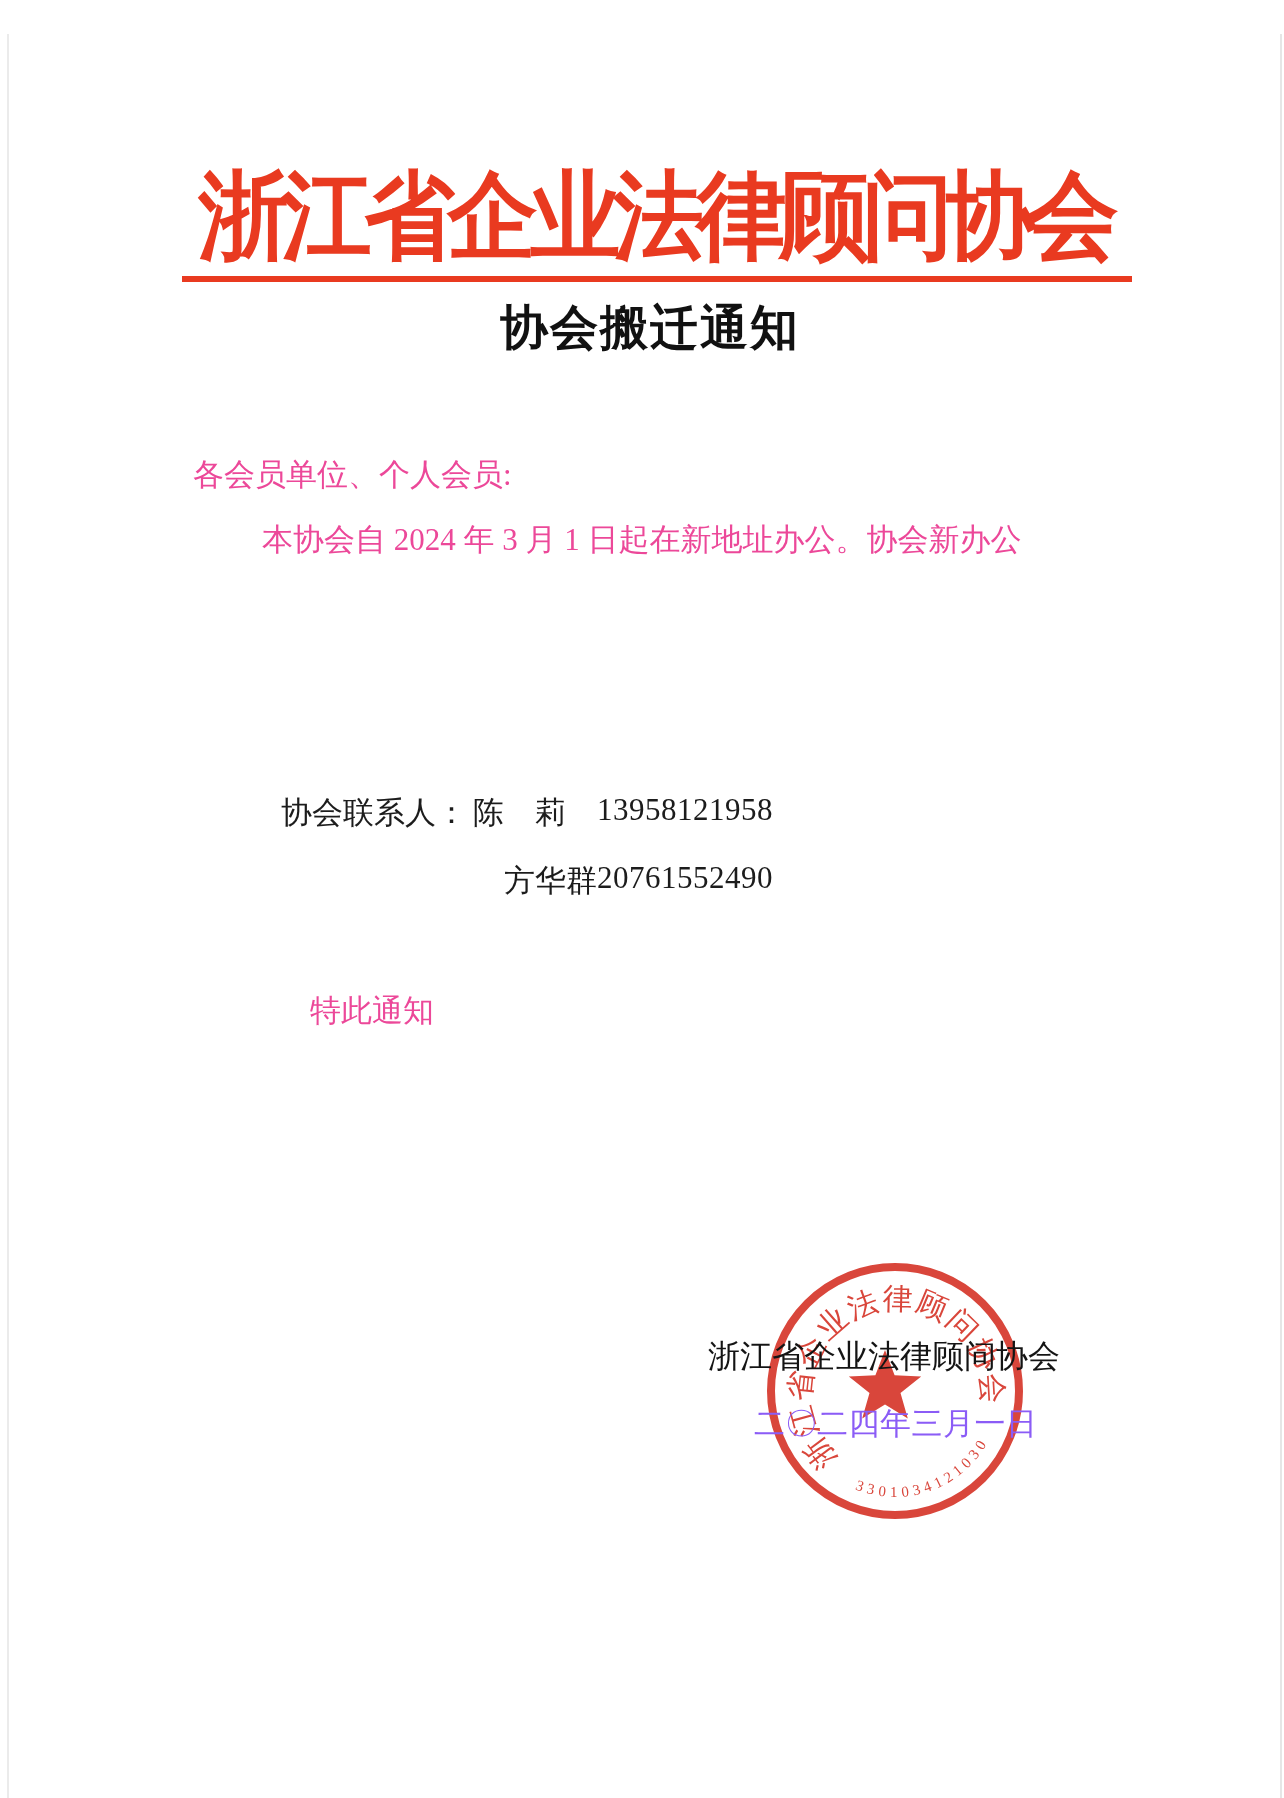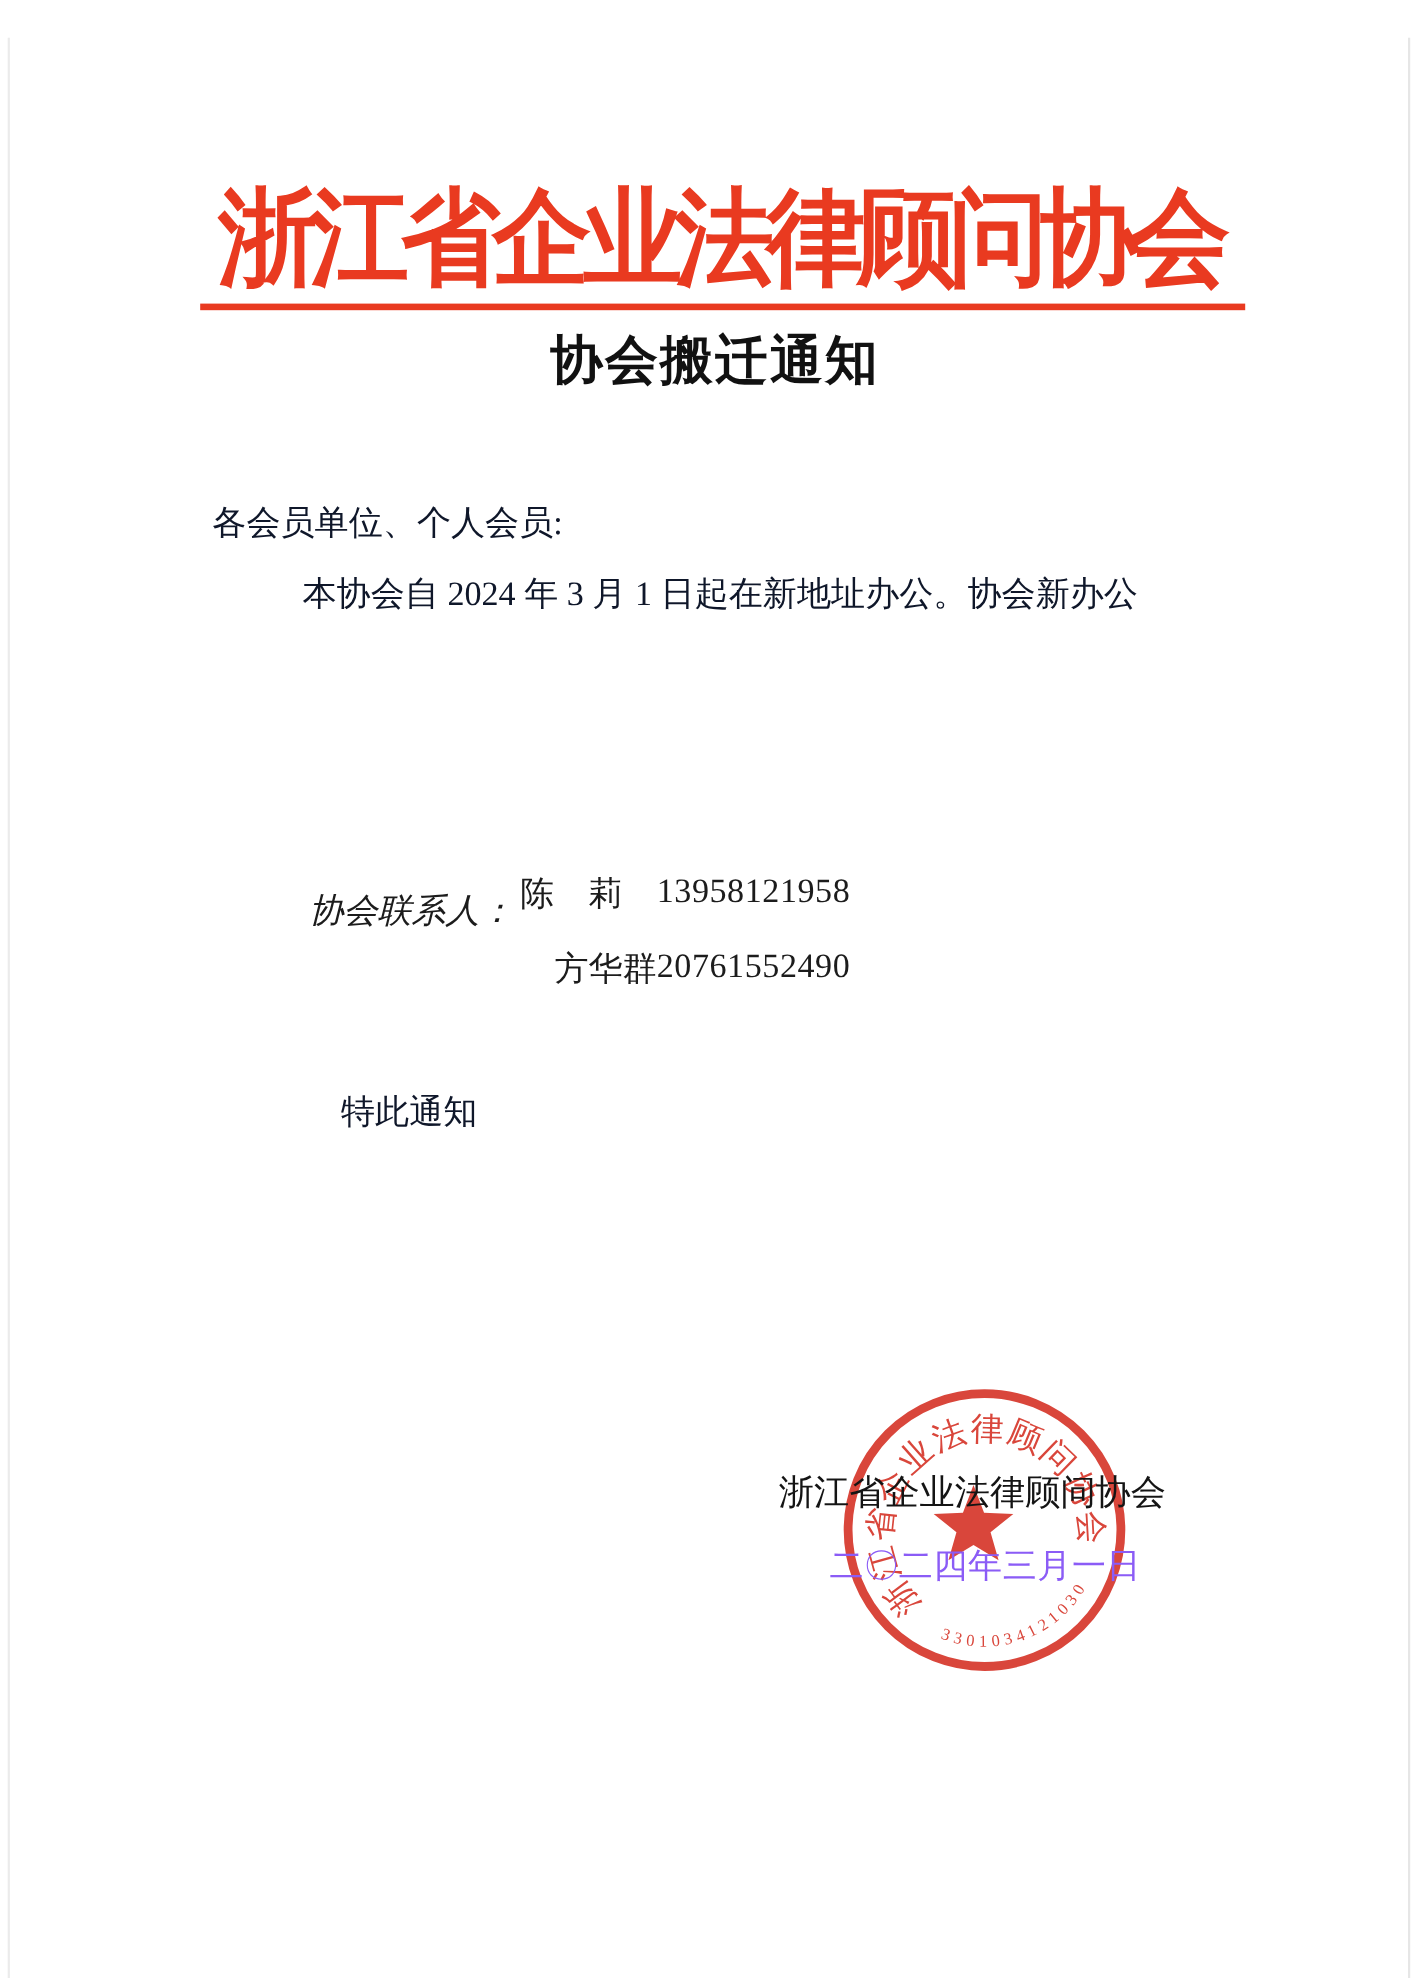--- a/index.html
+++ b/index.html
@@ -32,29 +32,29 @@
   }
   .doc-title{
     position:absolute;left:0;top:262px;width:1300px;
     text-align:center;
     font-size:48px;font-weight:600;letter-spacing:2px;
     color:#111111;white-space:nowrap;
   }
   .bodyline{
     position:absolute;
     font-size:31px;line-height:34px;
-    white-space:nowrap;color:#0f172a;
+    white-space:nowrap;color:#ec4899;
   }
   .salutation{left:193px;top:424px;}
-  .pline1{left:275px;top:489px;}
+  .pline1{left:262px;top:489px;}
   .pline2{left:193px;top:554px;}
   .pline3{left:193px;top:620px;}
 
   .contact-row{position:absolute;font-size:31px;white-space:nowrap;}
-  .contact-row .label{position:absolute;left:281px;top:15px;font-style:italic;}
+  .contact-row .label{position:absolute;left:281px;top:0;}
   .contact-row .name{position:absolute;left:473px;top:0;}
   .contact-row.second .name{left:504px;}
   .contact-row .phone{position:absolute;left:597px;top:0;letter-spacing:0.5px;}
   .crow1{top:758px;}
   .crow2{top:826px;}
 
   .closing{left:310px;top:960px;}
 
   .sig-org{
     position:absolute;left:708px;top:1301px;

